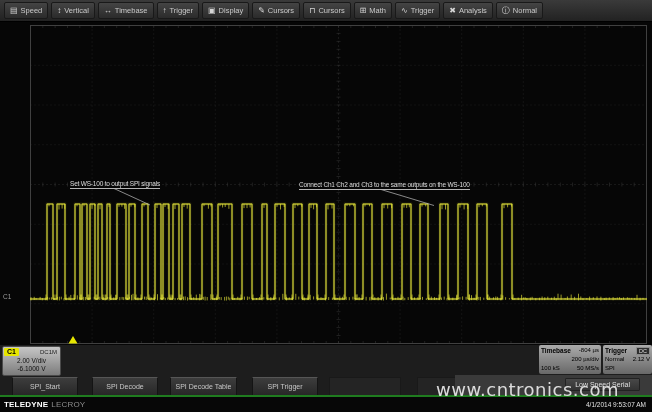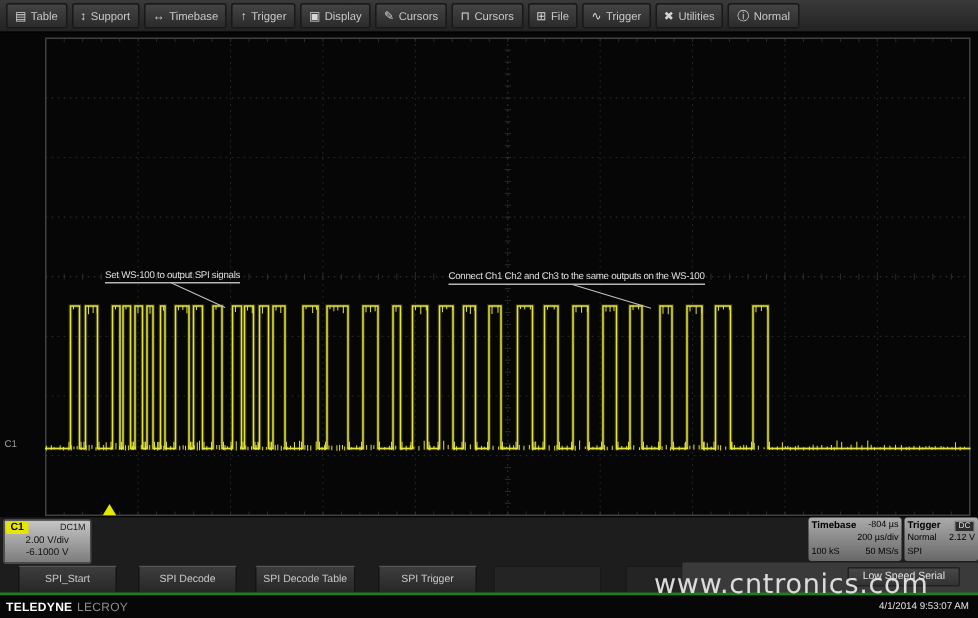--- a/index.html
+++ b/index.html
@@ -80,25 +80,25 @@
     position:absolute;left:436px;top:379px;z-index:30;font-size:18px;letter-spacing:0.5px;
     color:#e5e5e5;opacity:0.95;font-family:"DejaVu Sans",sans-serif;white-space:nowrap;
   }
 </style>
 </head>
 <body>
 
 <div id="menubar">
   <div class="menu-btn">
       <span class="mi">▤</span>
-      <span>Table</span>
+      <span>Speed</span>
     </div>
   <div class="menu-btn">
       <span class="mi">↕</span>
-      <span>Support</span>
+      <span>Vertical</span>
     </div>
   <div class="menu-btn">
       <span class="mi">↔</span>
       <span>Timebase</span>
     </div>
   <div class="menu-btn">
       <span class="mi">↑</span>
       <span>Trigger</span>
     </div>
   <div class="menu-btn">
@@ -108,29 +108,29 @@
   <div class="menu-btn">
       <span class="mi">✎</span>
       <span>Cursors</span>
     </div>
   <div class="menu-btn">
       <span class="mi">⊓</span>
       <span>Cursors</span>
     </div>
   <div class="menu-btn">
       <span class="mi">⊞</span>
-      <span>File</span>
+      <span>Math</span>
     </div>
   <div class="menu-btn">
       <span class="mi">∿</span>
       <span>Trigger</span>
     </div>
   <div class="menu-btn">
       <span class="mi">✖</span>
-      <span>Utilities</span>
+      <span>Analysis</span>
     </div>
   <div class="menu-btn">
       <span class="mi">ⓘ</span>
       <span>Normal</span>
     </div>
 </div>
 
 <div id="display">
   <svg id="wave-svg" width="652" height="323" viewBox="0 0 652 323">
       <line x1="92.1" y1="3.5" x2="92.1" y2="321.5" stroke="#2c2c2c" stroke-width="0.7" stroke-dasharray="1,3"></line>

